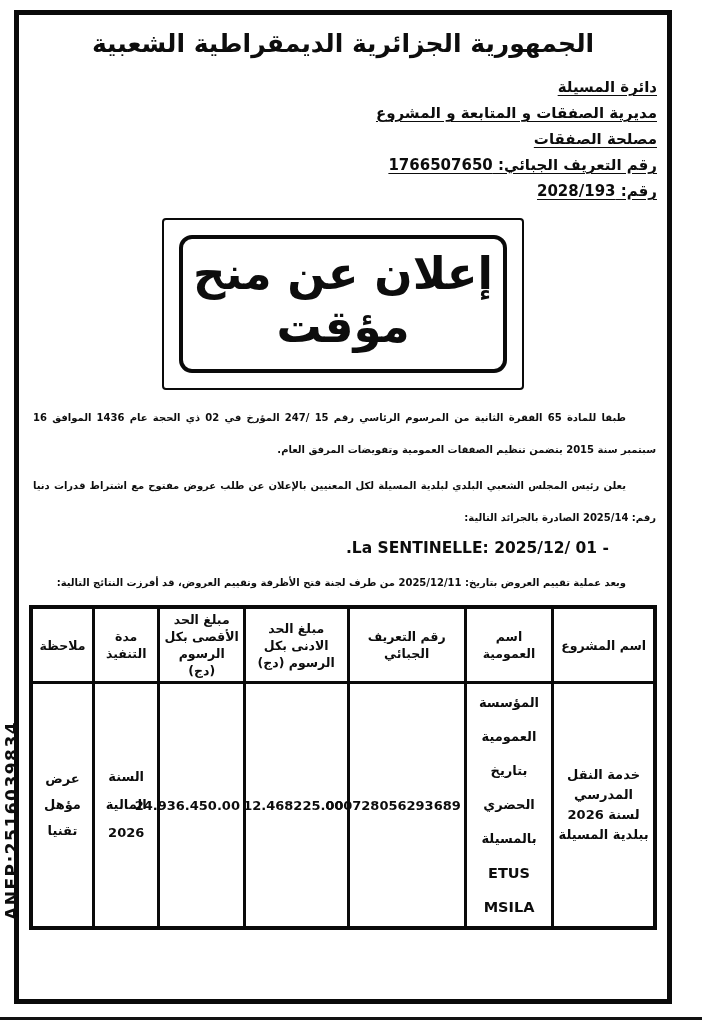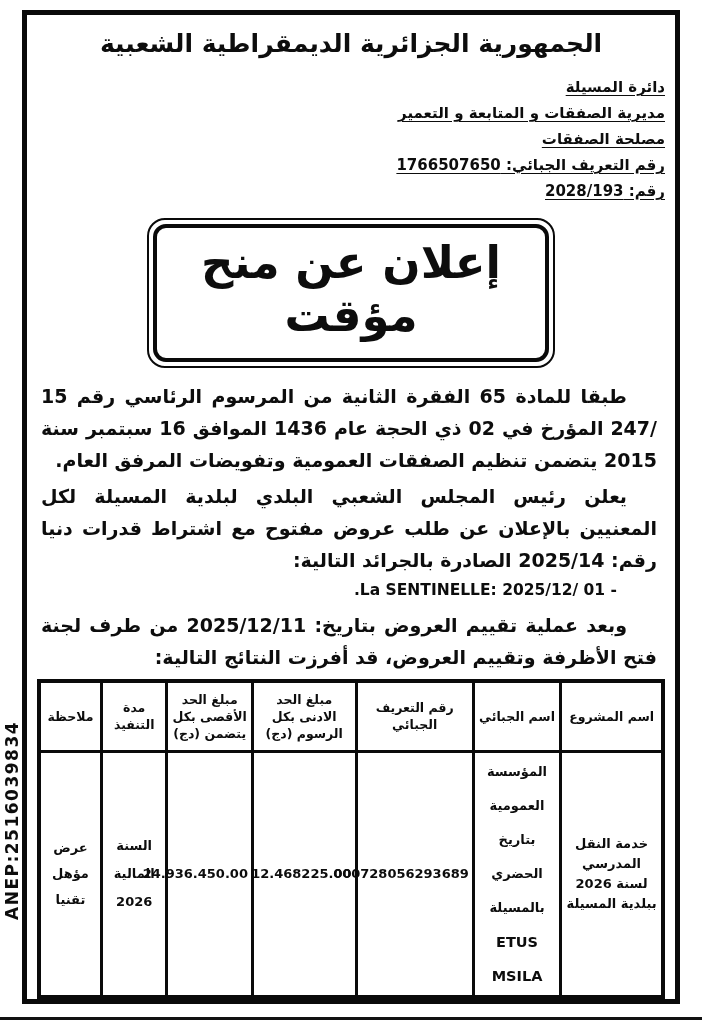--- a/index.html
+++ b/index.html
@@ -8,59 +8,59 @@
     background: #ffffff;
     font-family: "DejaVu Sans", sans-serif;
     font-weight: bold;
     color: #0d0d0d;
     direction: rtl;
     overflow: hidden;
     position: relative;
   }
   .frame {
     position: absolute;
-    left: 22px; top: 10px;
+    left: 14px; top: 10px;
     width: 658px; height: 994px;
     border: 5px solid #0a0a0a;
     padding: 14px 10px 0 10px;
   }
   .republic-title {
     text-align: center;
     font-size: 25px;
     letter-spacing: 0.5px;
     margin-bottom: 16px;
   }
   .header-lines { text-align: right; padding-left: 4px; }
   .header-line {
     font-size: 15px;
     line-height: 26px;
     text-decoration: underline;
     text-underline-offset: 3px;
   }
   .title-box {
-    width: 408px;
+    width: 362px;
     margin: 14px auto 12px auto;
     border: 2.5px solid #0a0a0a;
-    border-radius: 18px;
-    padding: 4px;
+    border-radius: 4px;
+    padding: 15px;
   }
   .title-box-inner {
     border: 4px solid #0a0a0a;
     border-radius: 13px;
     text-align: center;
     font-size: 45px;
     font-weight: 900;
     padding: 8px 6px 16px 6px;
   }
   .para {
-    font-size: 19px;
+    font-size: 10px;
     line-height: 32px;
     text-align: justify;
     text-indent: 30px;
-    margin: 4px 8px 0 4px;
+    margin: 4px 1px 0 4px;
   }
   .news-line {
     text-align: right;
     font-size: 15.5px;
     line-height: 29px;
     padding-right: 48px;
   }
   .results-table {
     width: 628px;
     margin: 6px auto 0 auto;
@@ -101,21 +101,21 @@
 </style>
 </head>
 <body>
 
 <div class="frame">
 
   <div class="republic-title">الجمهورية الجزائرية الديمقراطية الشعبية</div>
 
   <div class="header-lines">
     <div class="header-line">دائرة المسيلة</div>
-    <div class="header-line">مديرية الصفقات و المتابعة و التعمير</div>
+    <div class="header-line">مديرية الصفقات و المتابعة و المشروع</div>
     <div class="header-line">مصلحة الصفقات</div>
     <div class="header-line">رقم التعريف الجبائي: 1766507650</div>
     <div class="header-line">رقم: 2028/193</div>
   </div>
 
   <div class="title-box">
     <div class="title-box-inner">إعلان عن منح مؤقت</div>
   </div>
 
   <p class="para">طبقا للمادة 65 الفقرة الثانية من المرسوم الرئاسي رقم 15 /247 المؤرخ في 02 ذي الحجة عام 1436 الموافق 16 سبتمبر سنة 2015 يتضمن تنظيم الصفقات العمومية وتفويضات المرفق العام.</p>
@@ -132,24 +132,24 @@
       <col style="width:14%">
       <col style="width:18.8%">
       <col style="width:16.6%">
       <col style="width:13.7%">
       <col style="width:10.5%">
       <col style="width:10%">
     </colgroup>
     <thead>
       <tr>
         <th>اسم المشروع</th>
-        <th>اسم الجبائي</th>
+        <th>اسم العمومية</th>
         <th>رقم التعريف الجبائي</th>
         <th>مبلغ الحد الادنى بكل الرسوم (دج)</th>
-        <th>مبلغ الحد الأقصى بكل يتضمن (دج)</th>
+        <th>مبلغ الحد الأقصى بكل الرسوم (دج)</th>
         <th>مدة التنفيذ</th>
         <th>ملاحظة</th>
       </tr>
     </thead>
     <tbody>
       <tr>
         <td class="cell-project">خدمة النقل المدرسي لسنة 2026 ببلدية المسيلة</td>
         <td class="cell-company">
           <div>المؤسسة العمومية بتاريخ الحضري بالمسيلة</div>
           <div class="cell-latin">ETUS MSILA</div>

